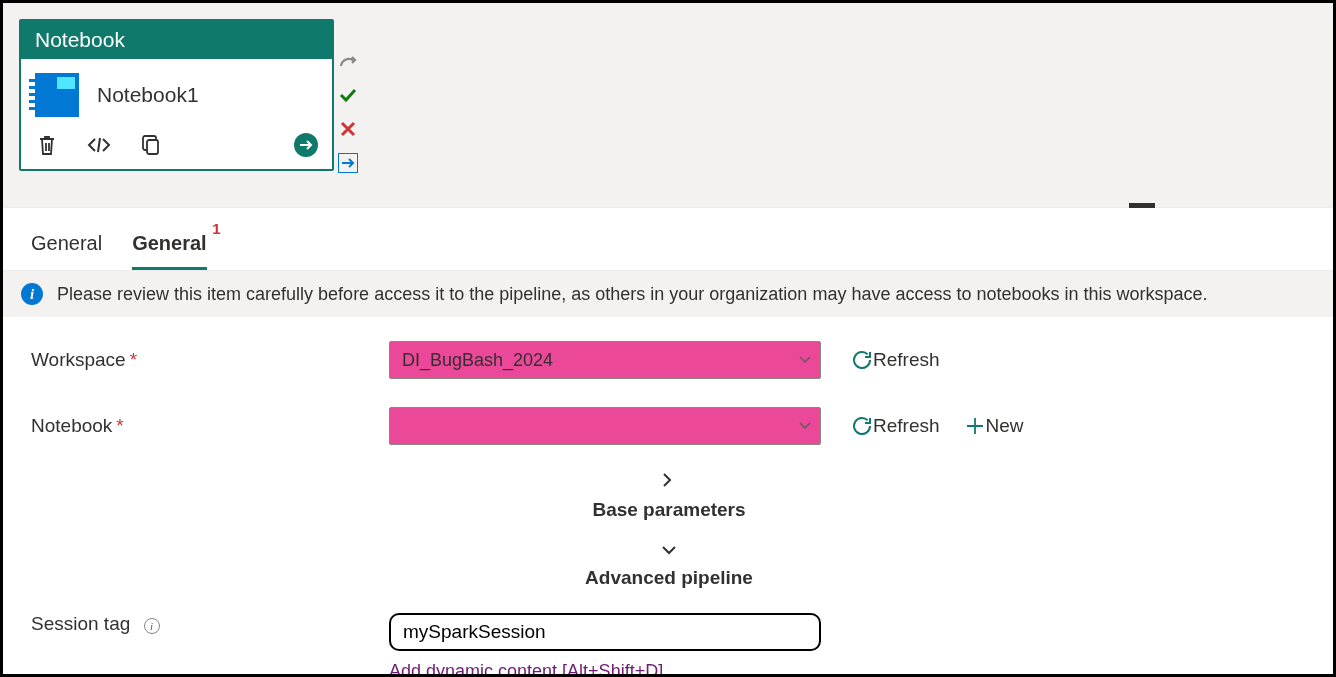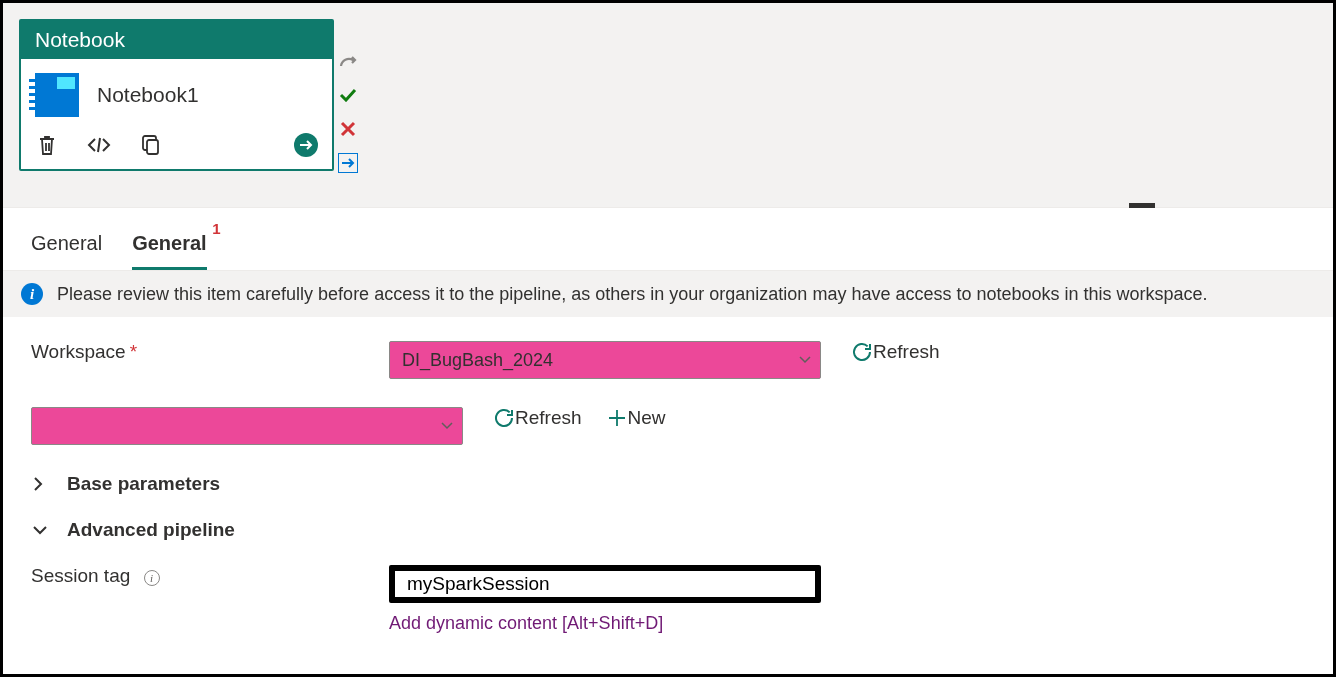--- a/index.html
+++ b/index.html
@@ -151,21 +151,21 @@
       font-family: Georgia, serif;
       display: inline-flex; align-items: center; justify-content: center;
       font-size: 15px;
       flex-shrink: 0;
     }
     .form {
       padding: 24px 28px 0 28px;
     }
     .form-row {
       display: flex;
-      align-items: flex-start;
+      align-items: center;
       margin-bottom: 28px;
     }
     .form-label {
       width: 358px;
       font-size: 19px;
     }
     .req { color: #d13438; margin-left: 4px; }
     .select-wrap {
       position: relative;
       width: 432px;
@@ -204,45 +204,46 @@
       cursor: pointer;
     }
     .action-btn .a-icon {
       color: #0f7a6c;
       width: 22px; height: 22px;
       display: inline-flex; align-items: center; justify-content: center;
     }
     .collapsible {
       display: flex;
       align-items: center;
-      gap: 20px;
+      gap: 12px;
       font-size: 19px;
       font-weight: 600;
       cursor: pointer;
       margin-bottom: 24px;
       padding-left: 2px;
+      flex-direction: column;
     }
     .chev { font-size: 14px; color: #323130; width: 14px; display: inline-block;}
     .hint-icon {
       width: 16px; height: 16px;
       border: 1px solid #8a8886;
       border-radius: 50%;
       display: inline-flex; align-items: center; justify-content: center;
       font-size: 11px;
       font-style: italic;
       color: #605e5c;
       margin-left: 8px;
       font-weight: normal;
       font-family: Georgia, serif;
     }
     .text-input {
       width: 432px;
       height: 38px;
-      border: 6px solid #000000;
-      border-radius: 2px;
+      border: 2px solid #000000;
+      border-radius: 10px;
       padding: 12px 12px;
       font-size: 19px;
       font-family: inherit;
       outline: none;
     }
     .dynamic-link {
       color: #701a75;
       font-size: 18px;
       margin-top: 10px;
       cursor: pointer;
@@ -350,20 +351,23 @@
             <svg width="22" height="22" viewBox="0 0 22 22" fill="none" stroke="currentColor" stroke-width="2">
                 <path d="M19 11a8 8 0 11-2.34-5.66M19 3v5h-5"></path>
               </svg>
           </span>
           <span>Refresh</span>
         </span>
       </div>
     </div>
 
     <div class="form-row">
+      <div class="form-label">
+        <span>Notebook</span><span class="req">*</span>
+      </div>
       <div class="select-wrap">
         <div class="select"></div>
         <span class="select-chevron">
           <svg width="12" height="8" viewBox="0 0 12 8" fill="none" stroke="currentColor" stroke-width="1.5">
               <path d="M1 1l5 5 5-5"></path>
             </svg>
         </span>
       </div>
       <div class="row-actions">
         <span class="action-btn">

